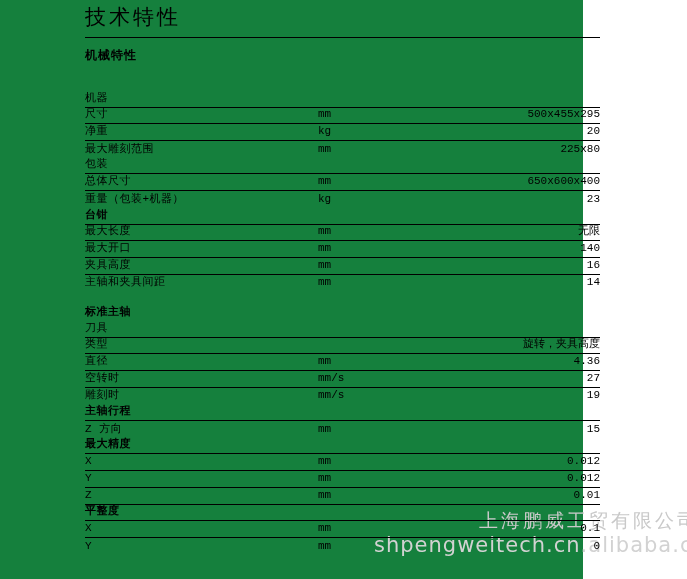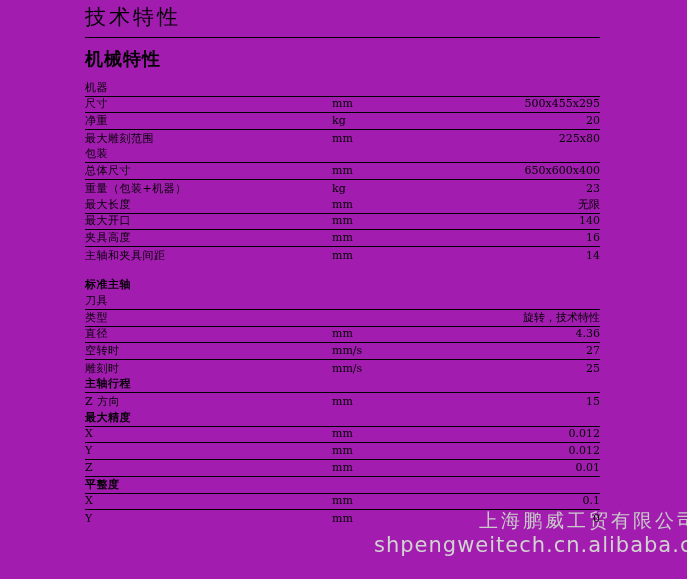--- a/index.html
+++ b/index.html
@@ -1,44 +1,44 @@
 <!DOCTYPE html>
 <html><head>
 <meta charset="utf-8">
 <style>
   html, body { margin: 0; padding: 0; }
   body {
     width: 687px; height: 579px; overflow: hidden;
     background: #ffffff; color: #000000;
     font-family: "DejaVu Serif", "Liberation Serif", serif;
   }
-  .page { position: relative; width: 687px; height: 579px; background: #a21caf; }
+  .page { position: relative; width: 583px; height: 579px; background: #15803d; }
 
   .title {
     position: absolute; left: 85px; top: 3px;
     font-size: 21px; font-weight: normal; letter-spacing: 3px; white-space: nowrap;
   }
   .title-rule {
     position: absolute; left: 85px; top: 37px; width: 515px; height: 0;
     border-top: 1px solid #000;
   }
   .subtitle {
     position: absolute; left: 85px; top: 47px;
-    font-size: 18px; font-weight: bold; letter-spacing: 1px; white-space: nowrap;
-  }
-
-  .spec-table { position: absolute; left: 85px; top: 80px; width: 515px; z-index: 2; }
+    font-size: 12px; font-weight: bold; letter-spacing: 1px; white-space: nowrap;
+  }
+
+  .spec-table { position: absolute; left: 85px; top: 91px; width: 515px; z-index: 2; font-family: Liberation Mono, monospace; }
   .row {
     position: relative; height: 16.7px; box-sizing: border-box;
     font-size: 11px; line-height: 15px; white-space: nowrap;
   }
   .row.underline { border-bottom: 1px solid #000; }
   .row.bold .c-label { font-weight: bold; }
   .c-label { position: absolute; left: 0; bottom: 1px; letter-spacing: 0.5px; }
-  .c-unit  { position: absolute; left: 233px; bottom: 1px; margin-left: 14px; }
+  .c-unit  { position: absolute; left: 233px; bottom: 1px; }
   .c-value { position: absolute; right: 0; bottom: 1px; }
   .spacer { height: 13px; }
 
   .watermark {
     position: absolute; z-index: 1; white-space: nowrap;
     font-family: "DejaVu Sans", "Liberation Sans", sans-serif;
   }
   .wm-company { left: 479px; top: 508px; font-size: 19px; letter-spacing: 3px; color: #c9c9c9; }
   .wm-domain  { left: 374px; top: 533px; font-size: 21px; letter-spacing: 1px; color: #d2d2d2; }
 </style>
@@ -86,20 +86,25 @@
     <span class="c-unit">mm</span>
     <span class="c-value">650x600x400</span>
   </div>
 
   <div class="row">
     <span class="c-label">重量（包装+机器）</span>
     <span class="c-unit">kg</span>
     <span class="c-value">23</span>
   </div>
 
+  <div class="row underline bold">
+    <span class="c-label">台钳</span>
+    <span class="c-unit"></span>
+    <span class="c-value"></span>
+  </div>
 
   <div class="row underline">
     <span class="c-label">最大长度</span>
     <span class="c-unit">mm</span>
     <span class="c-value">无限</span>
   </div>
 
   <div class="row underline">
     <span class="c-label">最大开口</span>
     <span class="c-unit">mm</span>
@@ -126,41 +131,41 @@
 
   <div class="row underline">
     <span class="c-label">刀具</span>
     <span class="c-unit"></span>
     <span class="c-value"></span>
   </div>
 
   <div class="row underline">
     <span class="c-label">类型</span>
     <span class="c-unit"></span>
-    <span class="c-value">旋转，技术特性</span>
+    <span class="c-value">旋转，夹具高度</span>
   </div>
 
   <div class="row underline">
     <span class="c-label">直径</span>
     <span class="c-unit">mm</span>
     <span class="c-value">4.36</span>
   </div>
 
 
 
   <div class="row underline">
     <span class="c-label">空转时</span>
     <span class="c-unit">mm/s</span>
     <span class="c-value">27</span>
   </div>
 
   <div class="row">
     <span class="c-label">雕刻时</span>
     <span class="c-unit">mm/s</span>
-    <span class="c-value">25</span>
+    <span class="c-value">19</span>
   </div>
 
   <div class="row underline bold">
     <span class="c-label">主轴行程</span>
     <span class="c-unit"></span>
     <span class="c-value"></span>
   </div>
 
   <div class="row">
     <span class="c-label">Z 方向</span>

